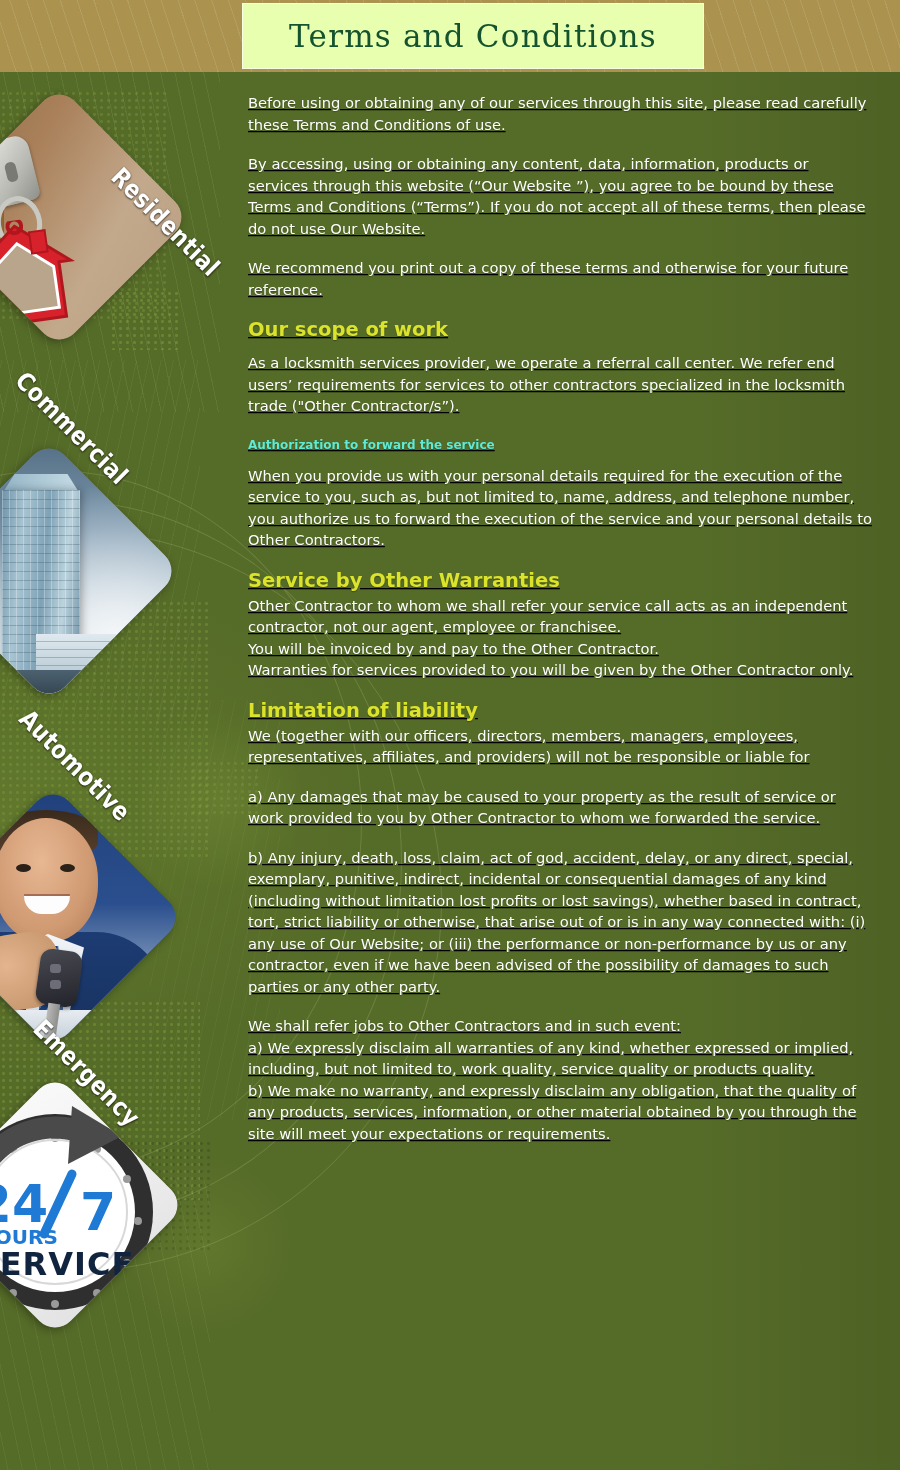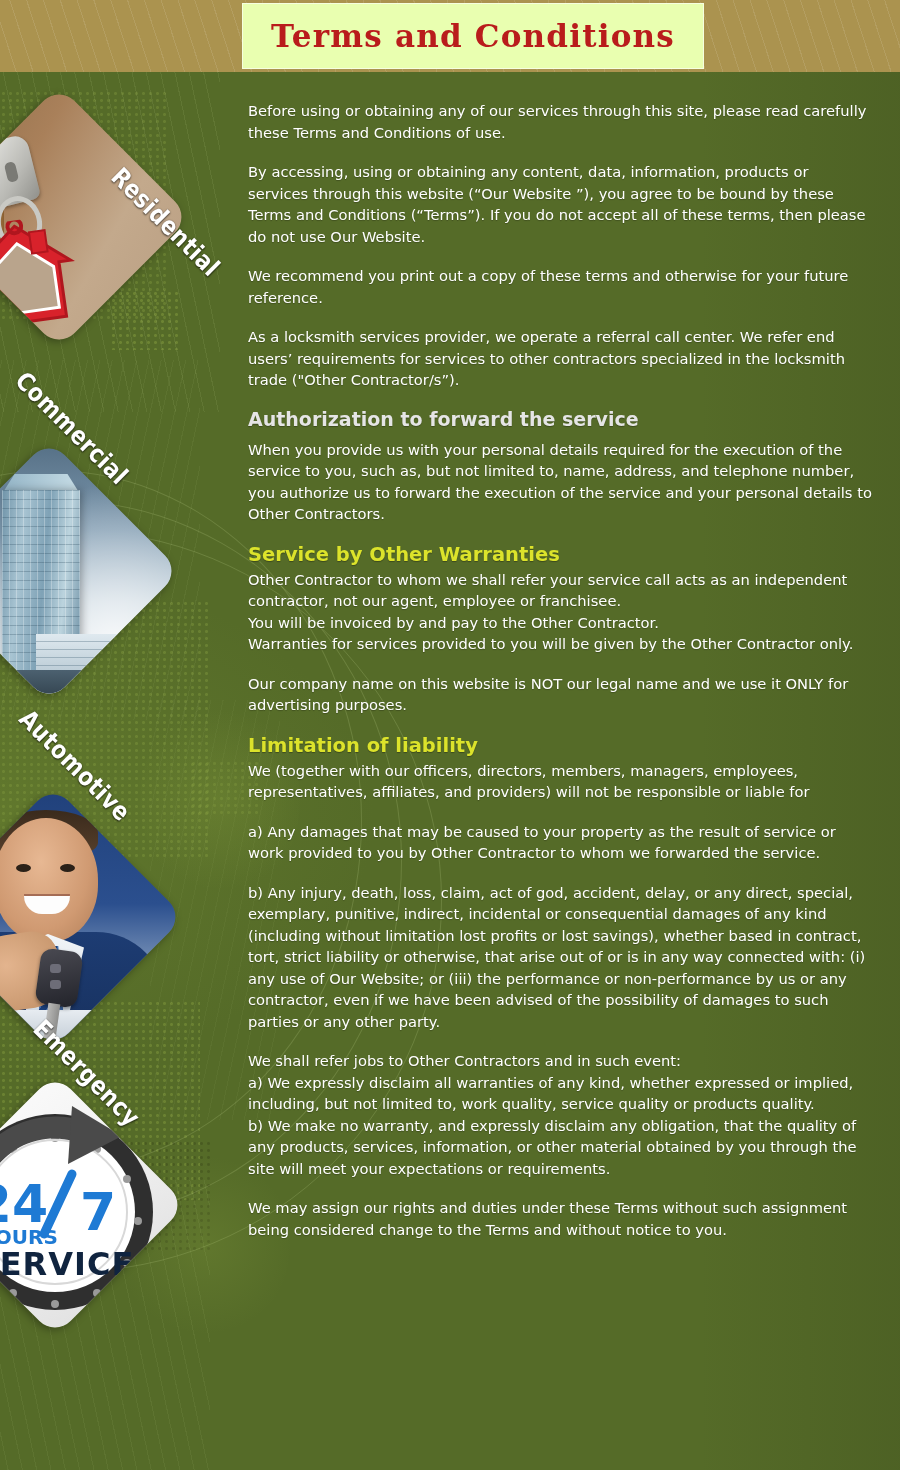--- a/index.html
+++ b/index.html
@@ -94,23 +94,23 @@
     width: 462px; height: 66px;
     background: #e9ffb0;
     box-shadow: inset 0 0 0 1px rgba(255,255,255,.6);
     display: flex;
     align-items: center;
     justify-content: center;
   }
   #title-text {
     font-family: "DejaVu Serif", "Liberation Serif", serif;
     font-size: 31px;
-    font-weight: 700;
+    font-weight: 400;
     letter-spacing: 1.2px;
-    color: #b91c1c;
+    color: #14532d;
     white-space: nowrap;
   }
 
   
   #sidebar {
     position: absolute;
     left: 0; top: 72px;
     width: 240px; height: 1398px;
     overflow: hidden;
   }
@@ -271,41 +271,42 @@
   }
 
   
   .art-emergency { background: linear-gradient(145deg,#ffffff 0%,#f2f2f2 45%,#d9d9d9 100%); }
   .badge-wrap { position:absolute; left: 0; top: 0; width: 266px; height: 266px; }
   .badge-wrap svg { width: 100%; height: 100%; display: block; }
 
   
   #content {
     position: absolute;
-    left: 248px; top: 100px;
+    left: 248px; top: 92px;
     width: 624px;
+    text-decoration: underline;
   }
   .para {
     color: #ffffff;
     font-size: 14.7px;
     line-height: 21.5px;
     margin: 0 0 18px 0;
     text-shadow: 0 1px 1px rgba(0,0,0,.25);
   }
   h2.sec {
     color: #dce32b;
     font-size: 19.5px;
     font-weight: 700;
     line-height: 24px;
     margin: 0 0 2px 0;
     text-shadow: 0 1px 1px rgba(0,0,0,.3);
   }
   h3.subsec {
-    color: #e5e5e5;
-    font-size: 19px;
+    color: #5eead4;
+    font-size: 12px;
     font-weight: 700;
     line-height: 20px;
     margin: 0 0 2px 0;
     text-shadow: 0 1px 1px rgba(0,0,0,.3);
   }
 </style>
 </head>
 <body>
 
 <div id="page">
@@ -420,27 +421,26 @@
         </div>
       </div>
     </div>
     <div class="tile-label" style="left:48px; top:942px;">Emergency</div>
   </div>
 
   <div id="content">
       <p class="para">Before using or obtaining any of our services through this site, please read carefully these Terms and Conditions of use.</p>
       <p class="para">By accessing, using or obtaining any content, data, information, products or services through this website (“Our Website ”), you agree to be bound by these Terms and Conditions (“Terms”). If you do not accept all of these terms, then please do not use Our Website.</p>
       <p class="para">We recommend you print out a copy of these terms and otherwise for your future reference.</p>
+      <h2 class="sec">Our scope of work</h2>
       <p class="para" style="margin-top: 10px;">As a locksmith services provider, we operate a referral call center. We refer end users’ requirements for services to other contractors specialized in the locksmith trade ("Other Contractor/s”).</p>
       <h3 class="subsec">Authorization to forward the service</h3>
       <p class="para" style="margin-top: 10px;">When you provide us with your personal details required for the execution of the service to you, such as, but not limited to, name, address, and telephone number, you authorize us to forward the execution of the service and your personal details to Other Contractors.</p>
       <h2 class="sec">Service by Other Warranties</h2>
       <p class="para" style="margin-top: 0px;">Other Contractor to whom we shall refer your service call acts as an independent contractor, not our agent, employee or franchisee.<br>You will be invoiced by and pay to the Other Contractor.<br>Warranties for services provided to you will be given by the Other Contractor only.</p>
-      <p class="para">Our company name on this website is NOT our legal name and we use it ONLY for advertising purposes.</p>
       <h2 class="sec">Limitation of liability</h2>
       <p class="para" style="margin-top: 0px;">We (together with our officers, directors, members, managers, employees, representatives, affiliates, and providers) will not be responsible or liable for</p>
       <p class="para">a) Any damages that may be caused to your property as the result of service or work provided to you by Other Contractor to whom we forwarded the service.</p>
       <p class="para">b) Any injury, death, loss, claim, act of god, accident, delay, or any direct, special, exemplary, punitive, indirect, incidental or consequential damages of any kind (including without limitation lost profits or lost savings), whether based in contract, tort, strict liability or otherwise, that arise out of or is in any way connected with: (i) any use of Our Website; or (iii) the performance or non-performance by us or any contractor, even if we have been advised of the possibility of damages to such parties or any other party.</p>
       <p class="para" style="margin-top: 0px;">We shall refer jobs to Other Contractors and in such event:<br>a) We expressly disclaim all warranties of any kind, whether expressed or implied, including, but not limited to, work quality, service quality or products quality.<br>b) We make no warranty, and expressly disclaim any obligation, that the quality of any products, services, information, or other material obtained by you through the site will meet your expectations or requirements.</p>
-      <p class="para" style="margin-top: 0px;">We may assign our rights and duties under these Terms without such assignment being considered change to the Terms and without notice to you.</p>
     </div>
 
 </div>
 
 </body></html>

